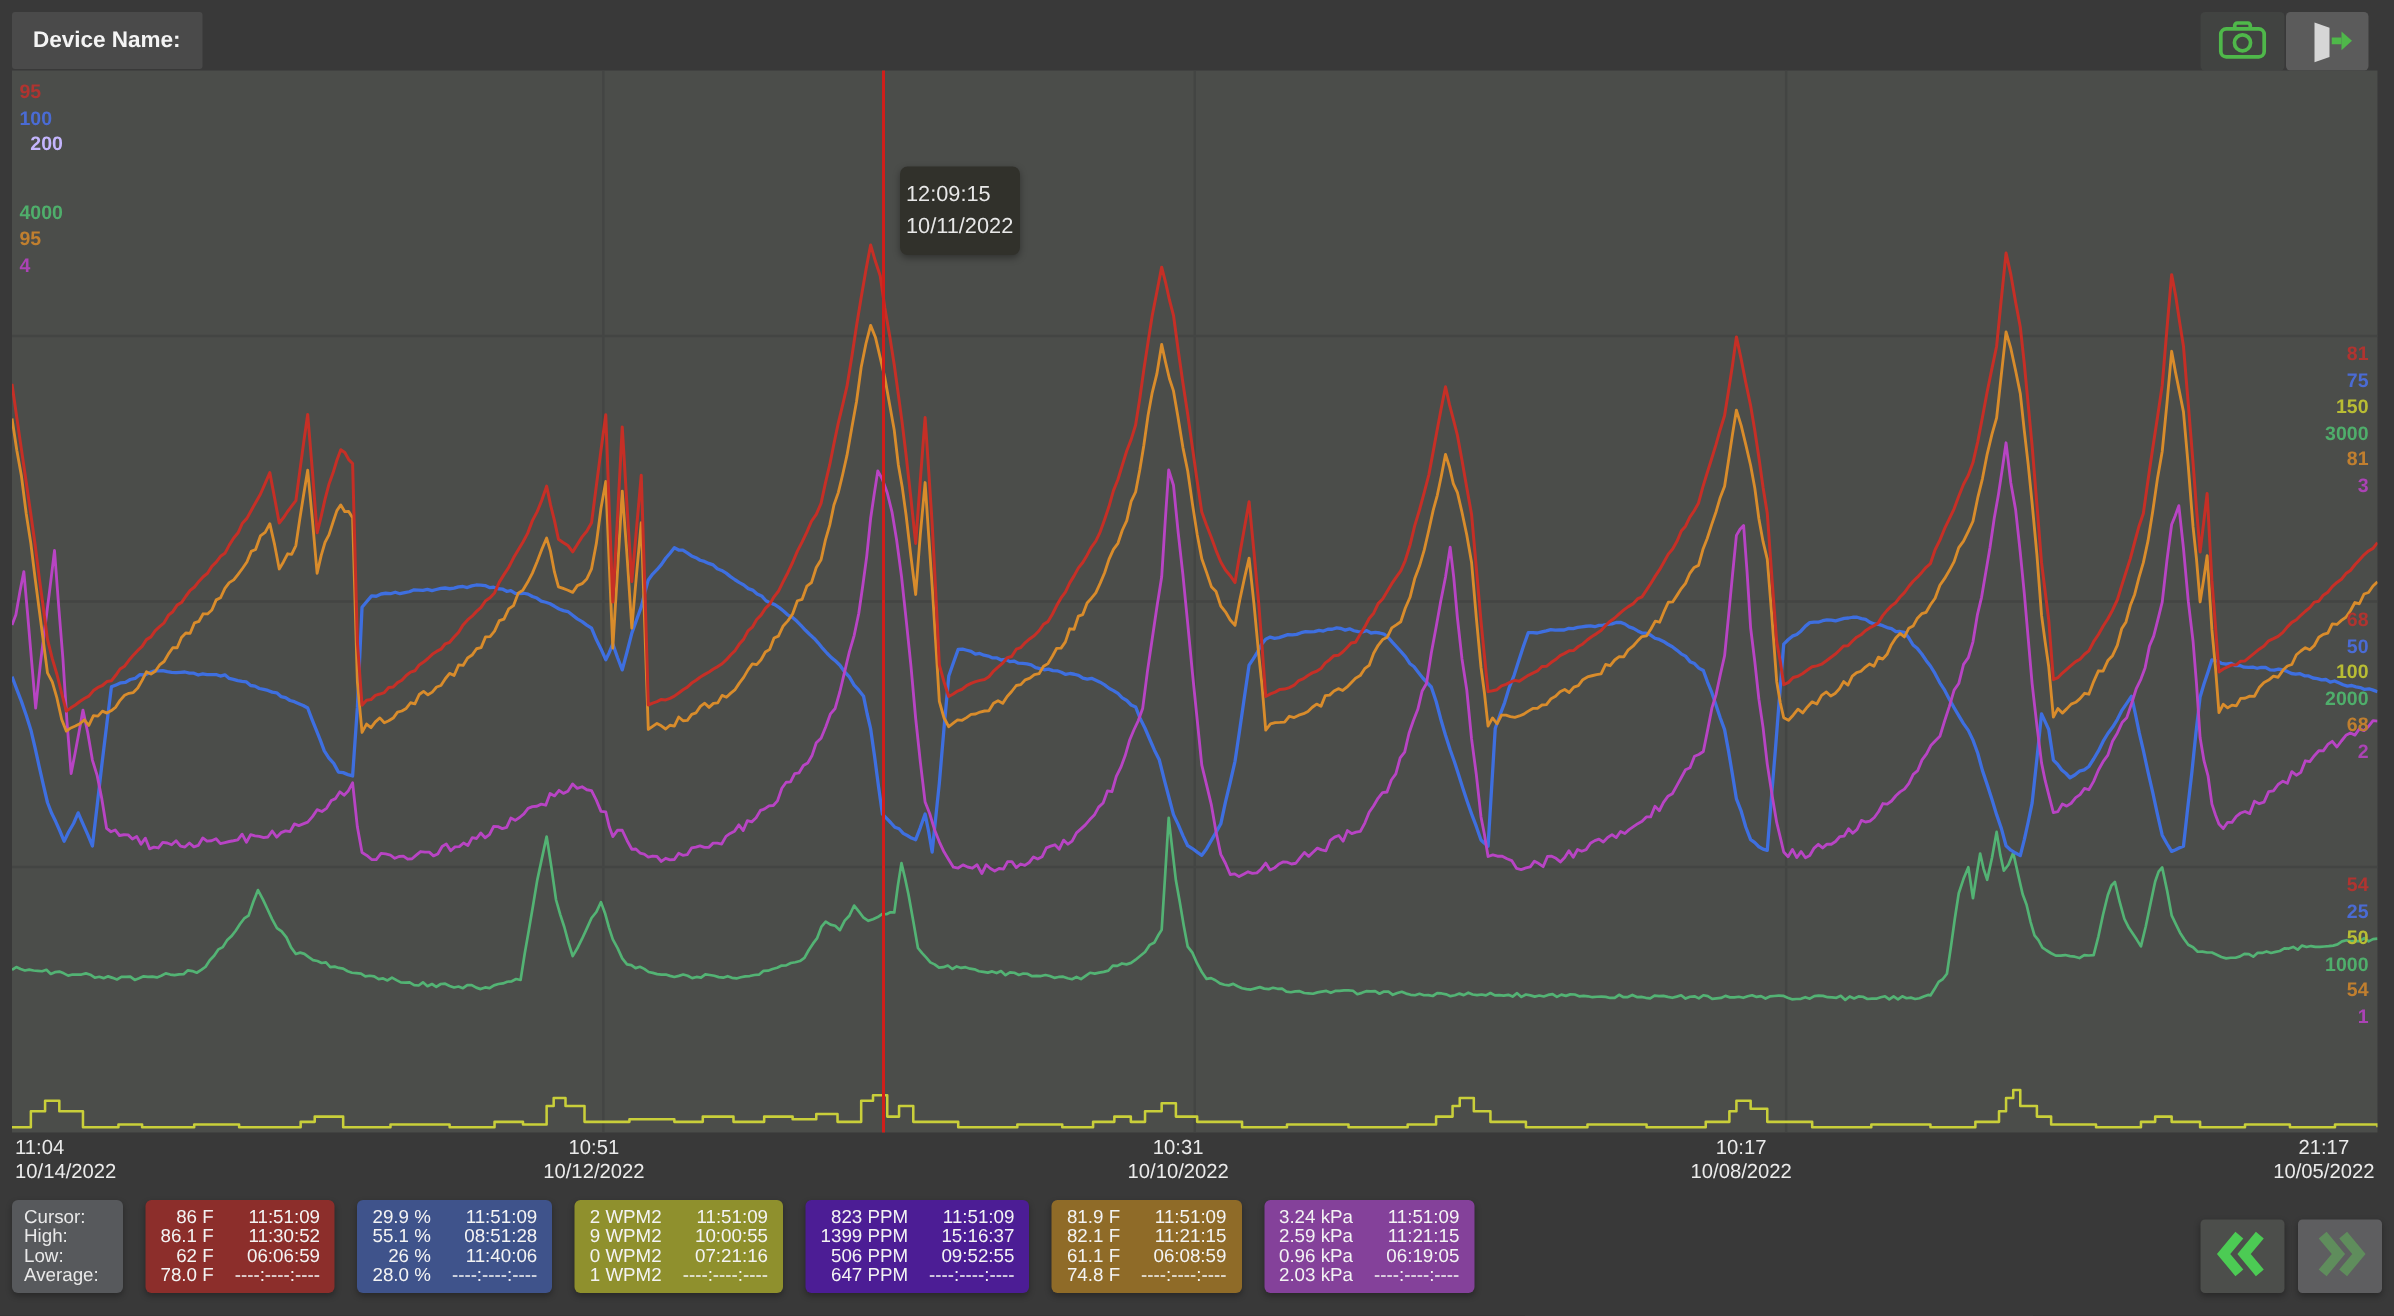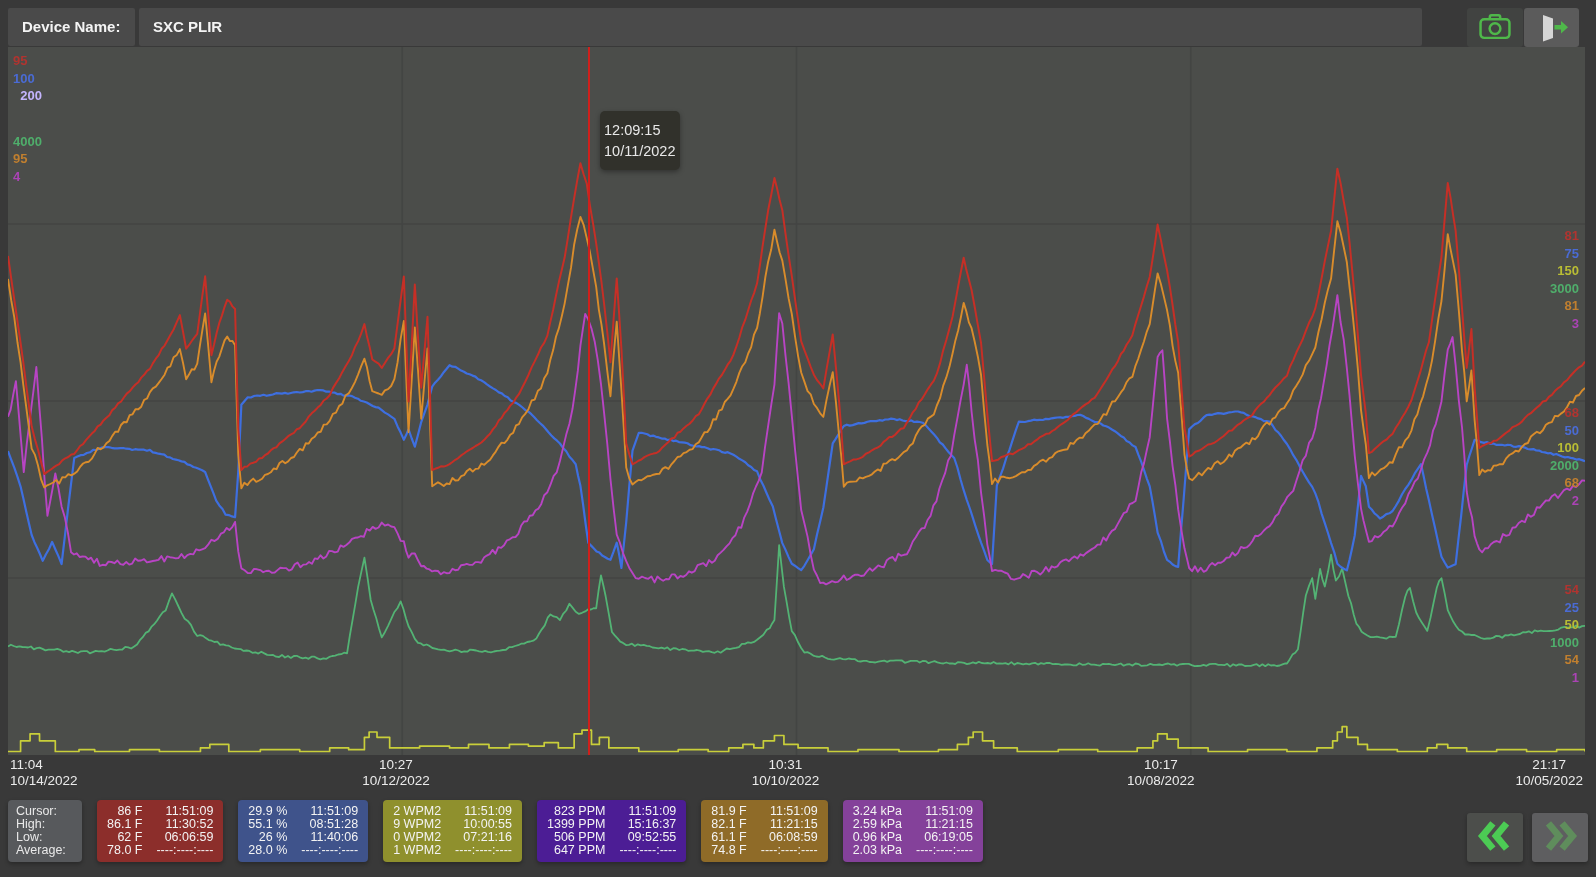--- a/index.html
+++ b/index.html
@@ -42,21 +42,20 @@
            box-shadow:0 2px 4px rgba(0,0,0,.3);}
   .nav-back{left:1467px;background:#4c4e4b;}
   .nav-fwd{left:1532px;background:#5e5e60;}
 </style>
 </head>
 <body>
 
 <div class="app">
 
   <div class="hdr-box hdr-label">Device Name:</div>
-  <div class="hdr-box hdr-value">SXC PLIR</div>
 
   <button class="icon-btn btn-camera">
     <span>
       <svg width="36" height="31" viewBox="0 0 34 30">
         <rect x="3" y="8" width="28" height="18" rx="3.5" fill="none" stroke="#4fb84a" stroke-width="2.4"></rect>
         <path d="M12 8 V5.8 a1.6 1.6 0 0 1 1.6-1.6 h6.8 a1.6 1.6 0 0 1 1.6 1.6 V8" fill="none" stroke="#4fb84a" stroke-width="2.4"></path>
         <circle cx="17" cy="17" r="5.2" fill="none" stroke="#4fb84a" stroke-width="2.4"></circle>
       </svg>
     </span>
   </button>
@@ -125,21 +124,21 @@
         <span style="color: rgb(171, 67, 181);">1</span>
       </div>
     </div>
 
   <div class="xaxis" id="xaxis">
       <div class="xlabel" style="left: 2px; text-align: left;">
         <div>11:04</div>
         <div>10/14/2022</div>
       </div>
       <div class="xlabel" style="left: 24.6%; transform: translateX(-50%);">
-        <div>10:27</div>
+        <div>10:51</div>
         <div>10/12/2022</div>
       </div>
       <div class="xlabel" style="left: 49.3%; transform: translateX(-50%);">
         <div>10:31</div>
         <div>10/10/2022</div>
       </div>
       <div class="xlabel" style="left: 73.1%; transform: translateX(-50%);">
         <div>10:17</div>
         <div>10/08/2022</div>
       </div>

